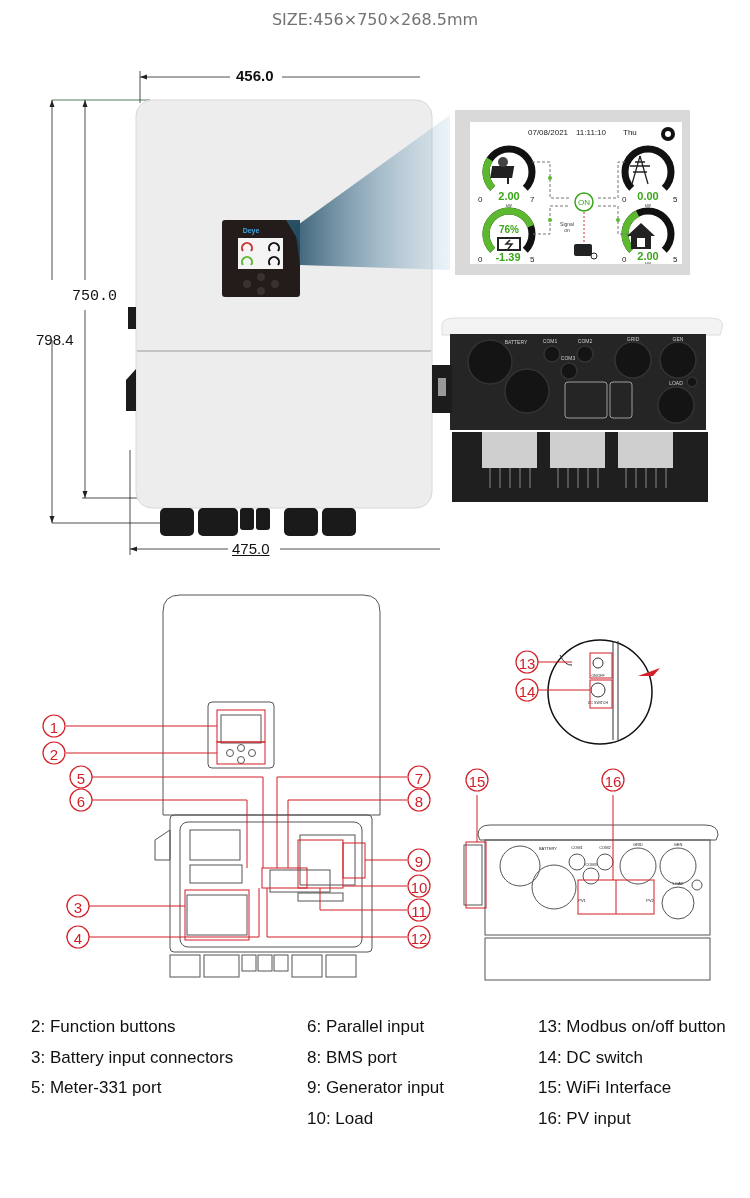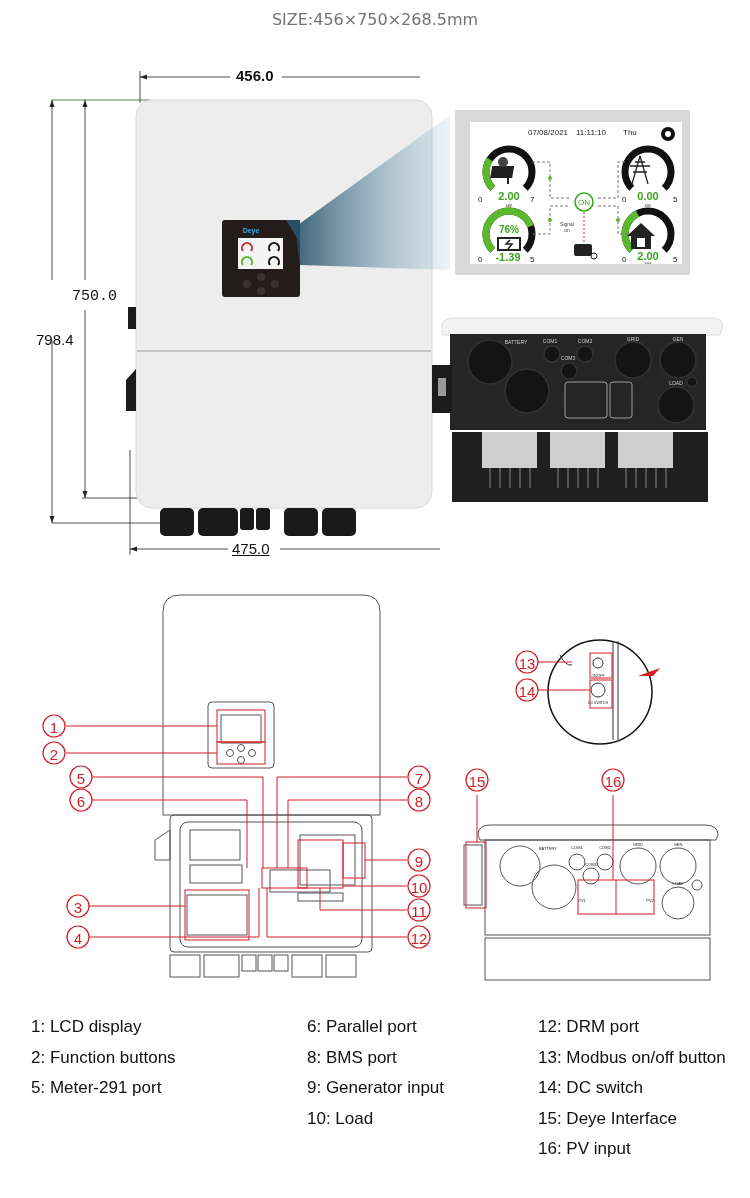--- a/index.html
+++ b/index.html
@@ -405,29 +405,28 @@
         <text x="17" y="161" class="callnum">15</text>
       </g>
       <g>
         <circle cx="153" cy="160" r="11" class="callout"></circle>
         <text x="153" y="161" class="callnum">16</text>
       </g>
     </g>
 </svg>
 
 <div class="legend-col" style="left:31px;">
-  <div>1: LCD display</div>
   <div>2: Function buttons</div>
-  <div>5: Meter-291 port</div>
+  <div>3: Battery input connectors</div>
+  <div>5: Meter-331 port</div>
 </div>
 <div class="legend-col" style="left:307px;">
-  <div>6: Parallel port</div>
+  <div>6: Parallel input</div>
   <div>8: BMS port</div>
   <div>9: Generator input</div>
   <div>10: Load</div>
 </div>
 <div class="legend-col" style="left:538px;">
-  <div>12: DRM port</div>
   <div>13: Modbus on/off button</div>
   <div>14: DC switch</div>
-  <div>15: Deye Interface</div>
+  <div>15: WiFi Interface</div>
   <div>16: PV input</div>
 </div>
 
 </body></html>

